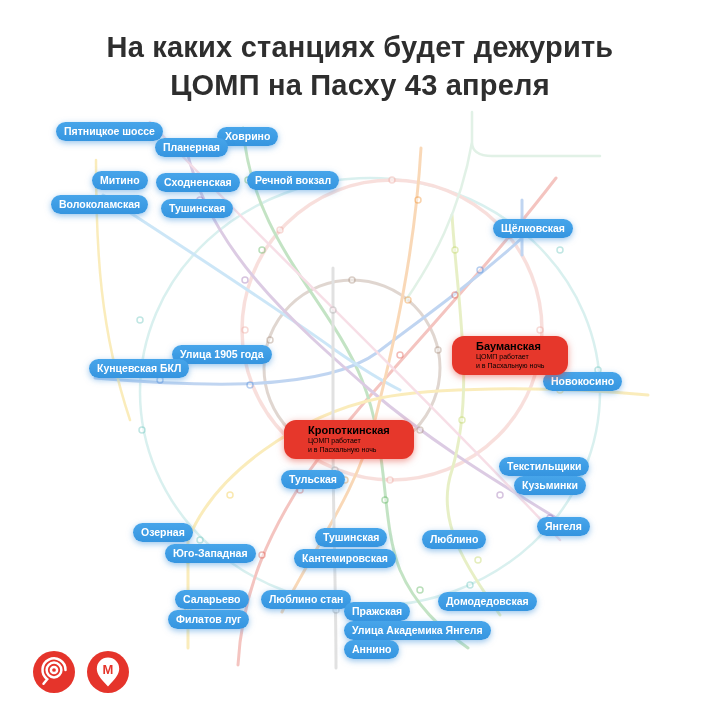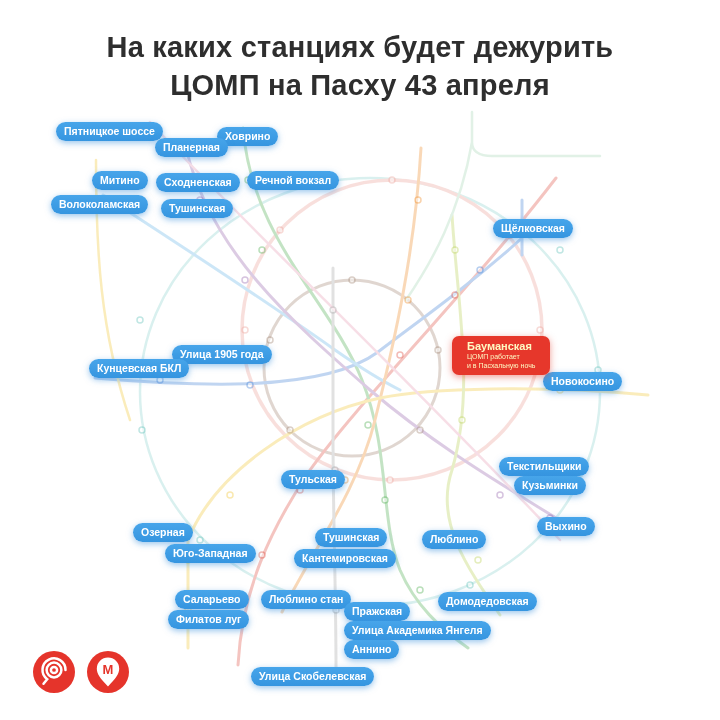--- a/index.html
+++ b/index.html
@@ -13,22 +13,22 @@
          color:var(--title-color,#2e2e2e);font-weight:bold;font-size:29px;line-height:38px;
          letter-spacing:.2px;}
 
   .pill{position:absolute;z-index:4;white-space:nowrap;
         background:linear-gradient(180deg,var(--pill-blue,#47a5ea),#3595e0);
         color:#fff;font-weight:bold;font-size:10.5px;line-height:11px;
         padding:3.5px 8px 4px;border-radius:10px;
         box-shadow:0 2px 6px rgba(70,150,220,.55);}
 
   .red-box{position:absolute;z-index:5;white-space:nowrap;
-        background:var(--pill-red,#e6372b);color:#fef9c3;border-radius:7px;
-        padding:4px 15px 5px;box-shadow:0 2px 7px rgba(225,60,45,.5);}
+        background:var(--pill-red,#e6372b);color:#000000;border-radius:12px;
+        padding:4px 24px 5px;box-shadow:0 2px 7px rgba(225,60,45,.5);}
   .red-box .nm{font-weight:bold;font-size:11px;line-height:13px;}
   .red-box .nt{font-size:7px;line-height:8.5px;}
 
   .logos{position:absolute;left:32px;top:650px;z-index:4;display:flex;gap:10px;}
 </style>
 </head>
 <body>
 
 <div class="canvas">
 
@@ -132,38 +132,42 @@
   <div class="pill" style="left:156px;top:173px">Сходненская</div>
   <div class="pill" style="left:247px;top:171px">Речной вокзал</div>
   <div class="pill" style="left:51px;top:195px">Волоколамская</div>
   <div class="pill" style="left:161px;top:199px">Тушинская</div>
   <div class="pill" style="left:493px;top:219px">Щёлковская</div>
   <div class="pill" style="left:172px;top:345px">Улица 1905 года</div>
   <div class="pill" style="left:89px;top:359px">Кунцевская БКЛ</div>
   <div class="pill" style="left:543px;top:372px">Новокосино</div>
   <div class="pill" style="left:499px;top:457px">Текстильщики</div>
   <div class="pill" style="left:514px;top:476px">Кузьминки</div>
-  <div class="pill" style="left:537px;top:517px">Выхино</div>
+  <div class="pill" style="left:537px;top:517px">Янгеля</div>
   <div class="pill" style="left:281px;top:470px">Тульская</div>
   <div class="pill" style="left:133px;top:523px">Озерная</div>
   <div class="pill" style="left:165px;top:544px">Юго-Западная</div>
   <div class="pill" style="left:315px;top:528px">Тушинская</div>
   <div class="pill" style="left:294px;top:549px">Кантемировская</div>
   <div class="pill" style="left:422px;top:530px">Люблино</div>
   <div class="pill" style="left:175px;top:590px">Саларьево</div>
   <div class="pill" style="left:168px;top:610px">Филатов луг</div>
   <div class="pill" style="left:261px;top:590px">Люблино стан</div>
   <div class="pill" style="left:344px;top:602px">Пражская</div>
   <div class="pill" style="left:344px;top:621px">Улица Академика Янгеля</div>
   <div class="pill" style="left:344px;top:640px">Аннино</div>
   <div class="pill" style="left:438px;top:592px">Домодедовская</div>
-  <div class="pill" style="left:251px;top:667px">Улица Скобелевская</div>
 
   <div class="red-box" style="left:452px;top:336px">
     <div class="nm">Бауманская</div>
+    <div class="nt">ЦОМП работает</div>
+    <div class="nt">и в Пасхальную ночь</div>
+  </div>
+  <div class="red-box" style="left:284px;top:420px">
+    <div class="nm">Кропоткинская</div>
     <div class="nt">ЦОМП работает</div>
     <div class="nt">и в Пасхальную ночь</div>
   </div>
 
   <div class="logos">
     <svg width="44" height="44" viewBox="0 0 44 44">
       <circle cx="22" cy="22" r="21" fill="#e5342b"></circle>
       <g fill="none" stroke="#ffffff" stroke-width="2.5" stroke-linecap="round">
         <circle cx="22" cy="20" r="3.1"></circle>
         <circle cx="22" cy="20" r="7.4"></circle>

